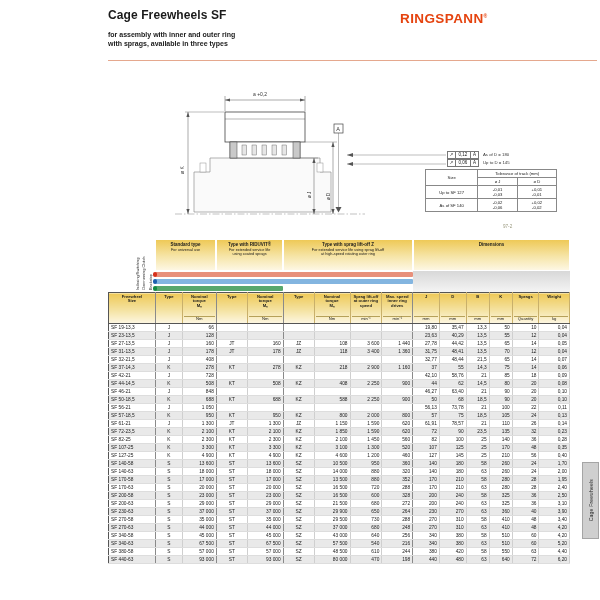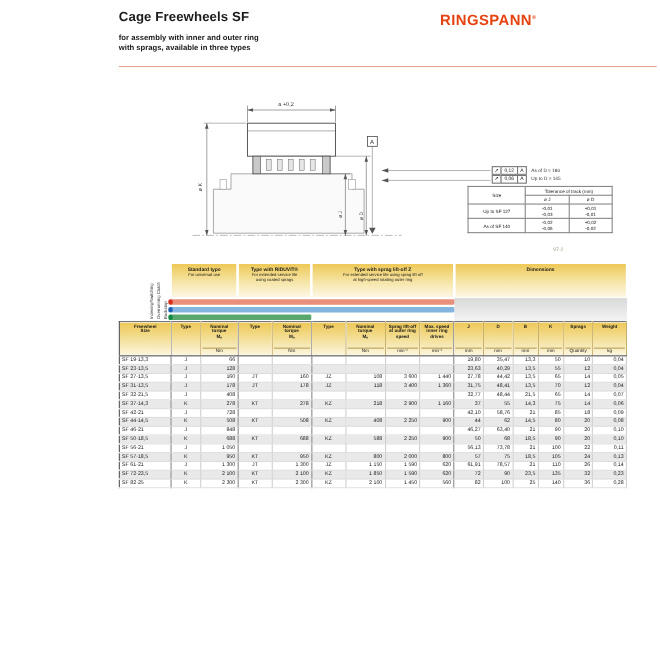--- a/index.html
+++ b/index.html
@@ -1,18 +1,18 @@
 <!DOCTYPE html>
 <html><head>
 <meta charset="utf-8">
 <style>
   * { margin:0; padding:0; box-sizing:border-box; }
   html,body { background:#fff; }
   .page {
-    position:relative; width:600px; height:444px; background:#fff;
+    position:relative; width:600px; height:564px; background:#fff;
     font-family:"Liberation Sans", sans-serif; color:#1a1a1a; overflow:hidden;
   }
   
   .hdr { position:absolute; left:108px; top:8px; right:28px; }
   .title { font-size:12px; font-weight:bold; letter-spacing:0.1px; }
   .subtitle { margin-top:9px; font-size:7px; font-weight:bold; line-height:8.5px; }
   .logo { position:absolute; left:292px; top:3px; font-size:13.5px; font-weight:800;
           color:#e5430f; letter-spacing:0.4px; }
   .logo sup { font-size:5px; vertical-align:super; }
   .hdr-rule { position:absolute; left:108px; right:3px; top:60px; height:1px; background:#e5a88e; }

